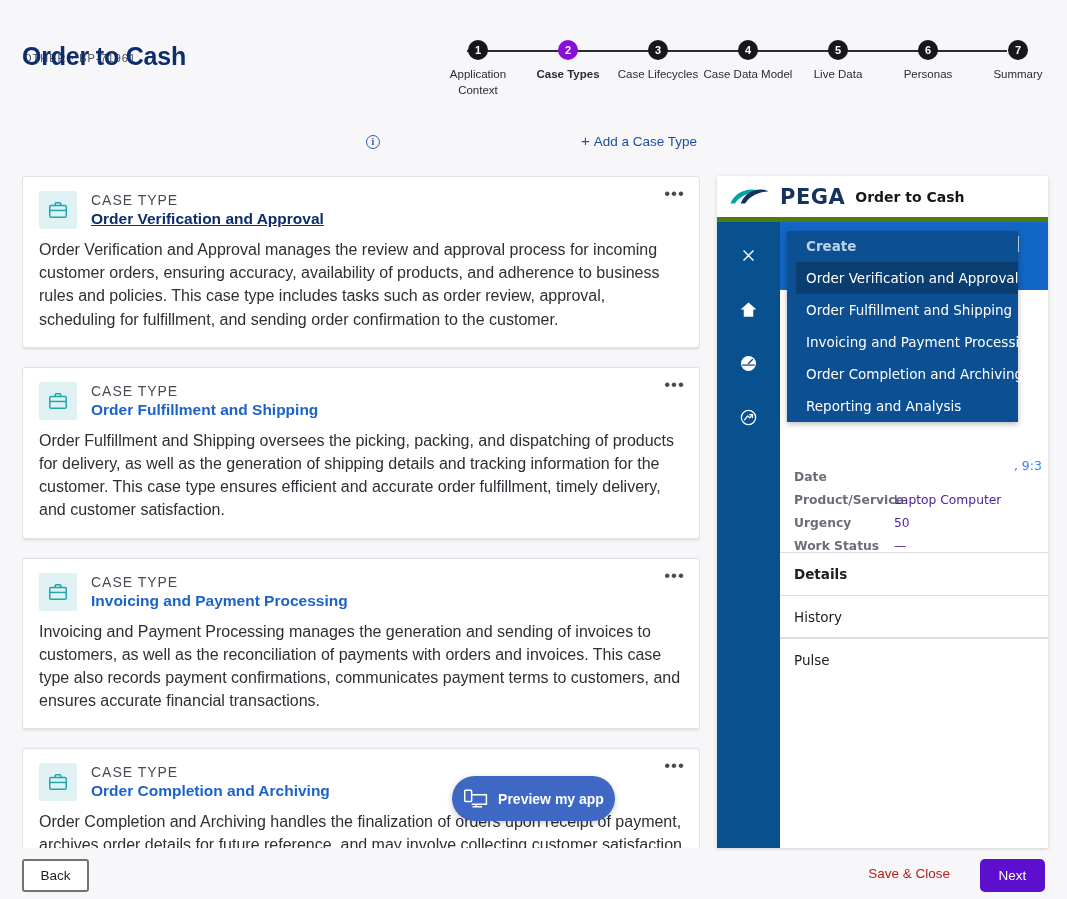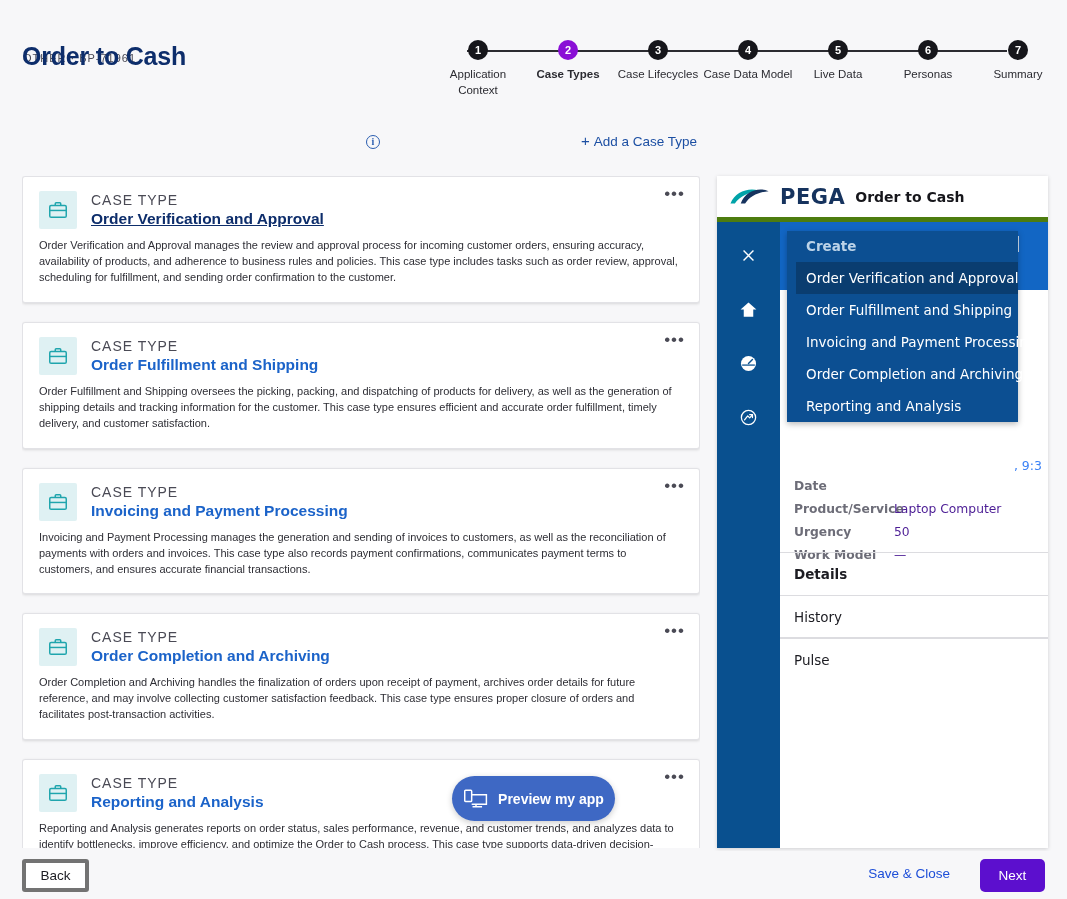--- a/index.html
+++ b/index.html
@@ -75,21 +75,21 @@
   }
   .case-meta { padding-top: 1px; }
   .case-kicker {
     font-size: 14px; letter-spacing: .07em; color: #4a4a55; margin-bottom: 2px;
   }
   .case-name {
     font-size: 15.5px; font-weight: 700; color: #1b63c9; cursor: pointer; display: inline-block;
   }
   .card.hovered .case-name { color: #0d2d6b; text-decoration: underline; }
   .card-desc {
-    margin-top: 9px; font-size: 11px; line-height: 1.45; color: #2e2e35;
+    margin-top: 9px; font-size: 16px; line-height: 1.45; color: #2e2e35;
   }
   .kebab {
     position: absolute; right: 14px; top: 12px;
     color: #4a4a55; font-size: 17px; letter-spacing: 1px; cursor: pointer; line-height: 10px;
   }
 
   
   .preview {
     position: absolute; left: 717px; top: 176px;
     width: 331px; height: 672px; background: #fff; overflow: hidden;
@@ -118,21 +118,21 @@
     position: absolute; left: 63px; top: 0; width: 268px; height: 68px; background: #1266c4;
   }
   .pv-caret { position: absolute; left: 237px; top: 14px; width: 2px; height: 16px; background: #cfe0f2; }
 
   .pv-content { position: absolute; left: 63px; top: 68px; width: 268px; height: 558px; background: #fff; }
   .pv-date-frag {
     position: absolute; right: 6px; top: 168px; font-size: 12.5px; color: #3b82f6;
     font-family: "DejaVu Sans", sans-serif;
   }
   .field-rows { position: absolute; left: 14px; top: 180px; width: 254px; }
-  .f-row { display: flex; height: 23px; align-items: flex-end; }
+  .f-row { display: flex; height: 23px; align-items: flex-start; }
   .f-lbl { width: 100px; font-size: 12.3px; color: #6d6d78; font-family: "DejaVu Sans", sans-serif; font-weight: 700; }
   .f-val { font-size: 12.3px; color: #4c1d95; font-family: "DejaVu Sans", sans-serif; white-space: nowrap; }
 
   .pv-tabs { position: absolute; left: 0; top: 262px; width: 268px; }
   .pv-tab {
     height: 43px; line-height: 43px; padding-left: 14px;
     border-top: 1px solid #dcdce0; font-size: 13.5px; color: #1c1c22;
     font-family: "DejaVu Sans", sans-serif; cursor: pointer;
   }
   .pv-tab.sel { font-weight: 700; }
@@ -165,27 +165,27 @@
   .fab-ico { width: 26px; height: 22px; margin-right: 9px; flex: 0 0 26px; }
   .fab-lbl { font-size: 14px; font-weight: 700; }
 
   
   .footer {
     position: absolute; left: 0; top: 851px; width: 1067px; height: 48px;
     background: #f7f7f9;
   }
   .btn-back {
     position: absolute; left: 22px; top: 8px; width: 67px; height: 33px;
-    background: #fff; border: 4px solid #737373; border-radius: 3px;
+    background: #fff; border: 2px solid #737373; border-radius: 3px;
     font-size: 13.5px; color: #1c1c22; cursor: pointer;
     display: flex; align-items: center; justify-content: center; text-align: center;
   }
   .btn-save {
     position: absolute; right: 117px; top: 15px;
-    font-size: 13.5px; color: #1d4ed8; cursor: pointer;
+    font-size: 13.5px; color: #b91c1c; cursor: pointer;
   }
   .btn-next {
     position: absolute; right: 22px; top: 8px; width: 65px; height: 33px;
     background: #5c0fce; border-radius: 5px; color: #fff; font-size: 13.5px;
     cursor: pointer; display: flex; align-items: center; justify-content: center;
   }
 </style>
 </head>
 <body>
 
@@ -383,21 +383,21 @@
           </div>
           <div class="f-row">
             <div class="f-lbl">Product/Service</div>
             <div class="f-val">Laptop Computer</div>
           </div>
           <div class="f-row">
             <div class="f-lbl">Urgency</div>
             <div class="f-val">50</div>
           </div>
           <div class="f-row">
-            <div class="f-lbl">Work Model</div>
+            <div class="f-lbl">Work Status</div>
             <div class="f-val">—</div>
           </div>
         </div>
 
         <div class="pv-tabs">
           <div class="pv-tab sel">Details</div>
           <div class="pv-tab last">History</div>
           <div class="pv-tab">Pulse</div>
         </div>
       </div>

